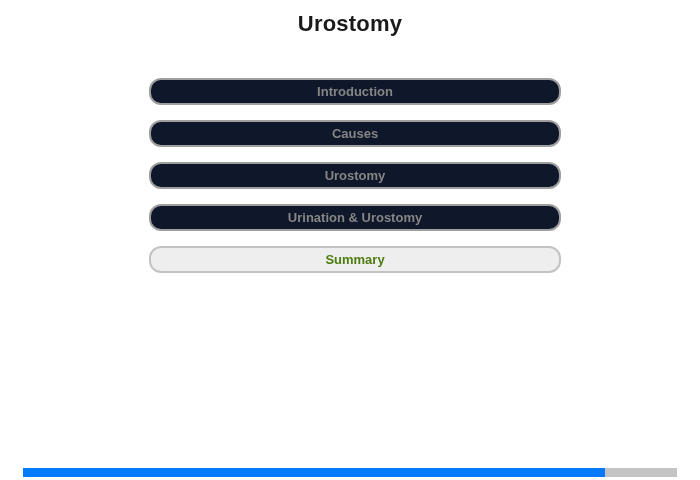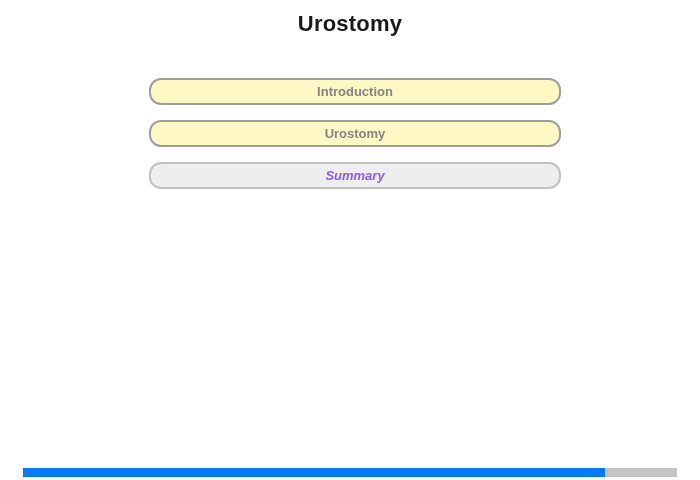--- a/index.html
+++ b/index.html
@@ -30,40 +30,39 @@
     top: 78px;
     left: 149px;
     width: 412px;
   }
 
   .menu-button {
     box-sizing: border-box;
     width: 412px;
     height: 27px;
     margin-bottom: 15px;
-    background: #fef9c3;
+    background: #0f172a;
     border: 2px solid #9e9e9e;
     border-radius: 12px;
     color: #858585;
     font-size: 13px;
     font-weight: bold;
     text-align: center;
     line-height: 23px;
     cursor: pointer;
     user-select: none;
     font-family: "Liberation Sans", sans-serif;
     padding: 0;
     display: block;
   }
 
   .menu-button.is-active {
     background: #eeeeee;
     border-color: #c2c2c2;
-    color: #8b5cf6;
-    font-style: italic;
+    color: #4d7c0f;
   }
 
   .progress-wrap {
     position: absolute;
     left: 23px;
     bottom: 3px;
     width: 654px;
     height: 9px;
     background: #c4c4c4;
   }
@@ -73,19 +72,21 @@
     background: #057afc;
   }
 </style>
 </head>
 <body>
 
 <h1 class="page-title">Urostomy</h1>
 
 <div class="menu-list">
     <button class="menu-button">Introduction</button>
+    <button class="menu-button">Causes</button>
     <button class="menu-button">Urostomy</button>
+    <button class="menu-button">Urination &amp; Urostomy</button>
     <button class="menu-button is-active">Summary</button>
   </div>
 
 <div class="progress-wrap">
   <div class="progress-fill" style="width: 89%;"></div>
 </div>
 
 </body></html>

